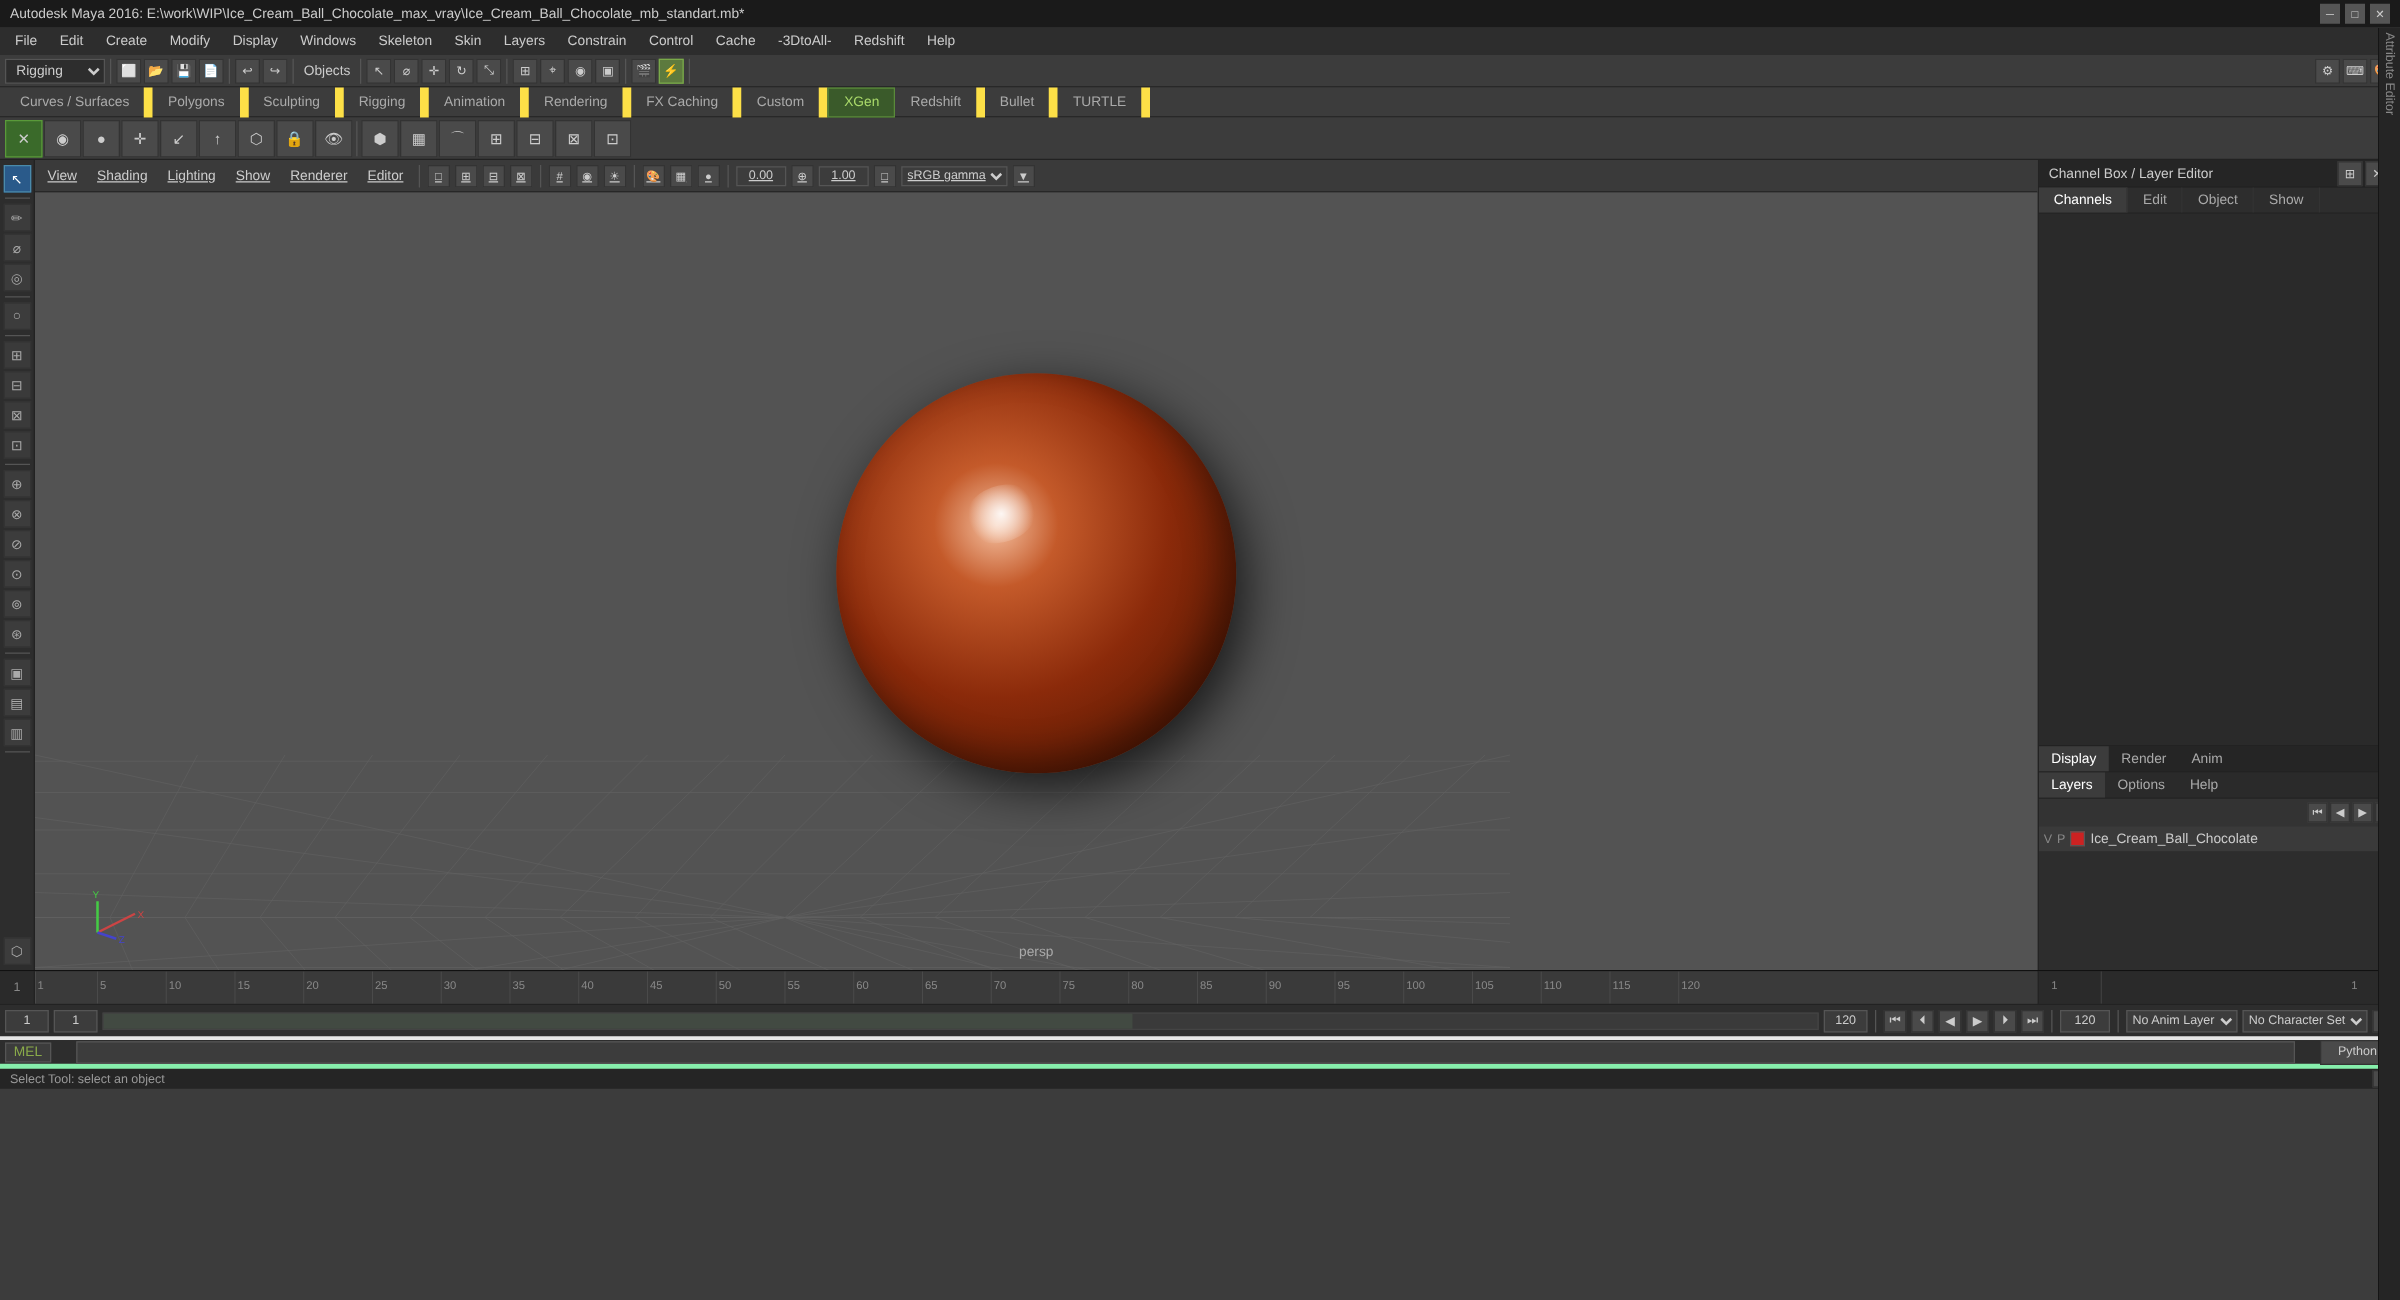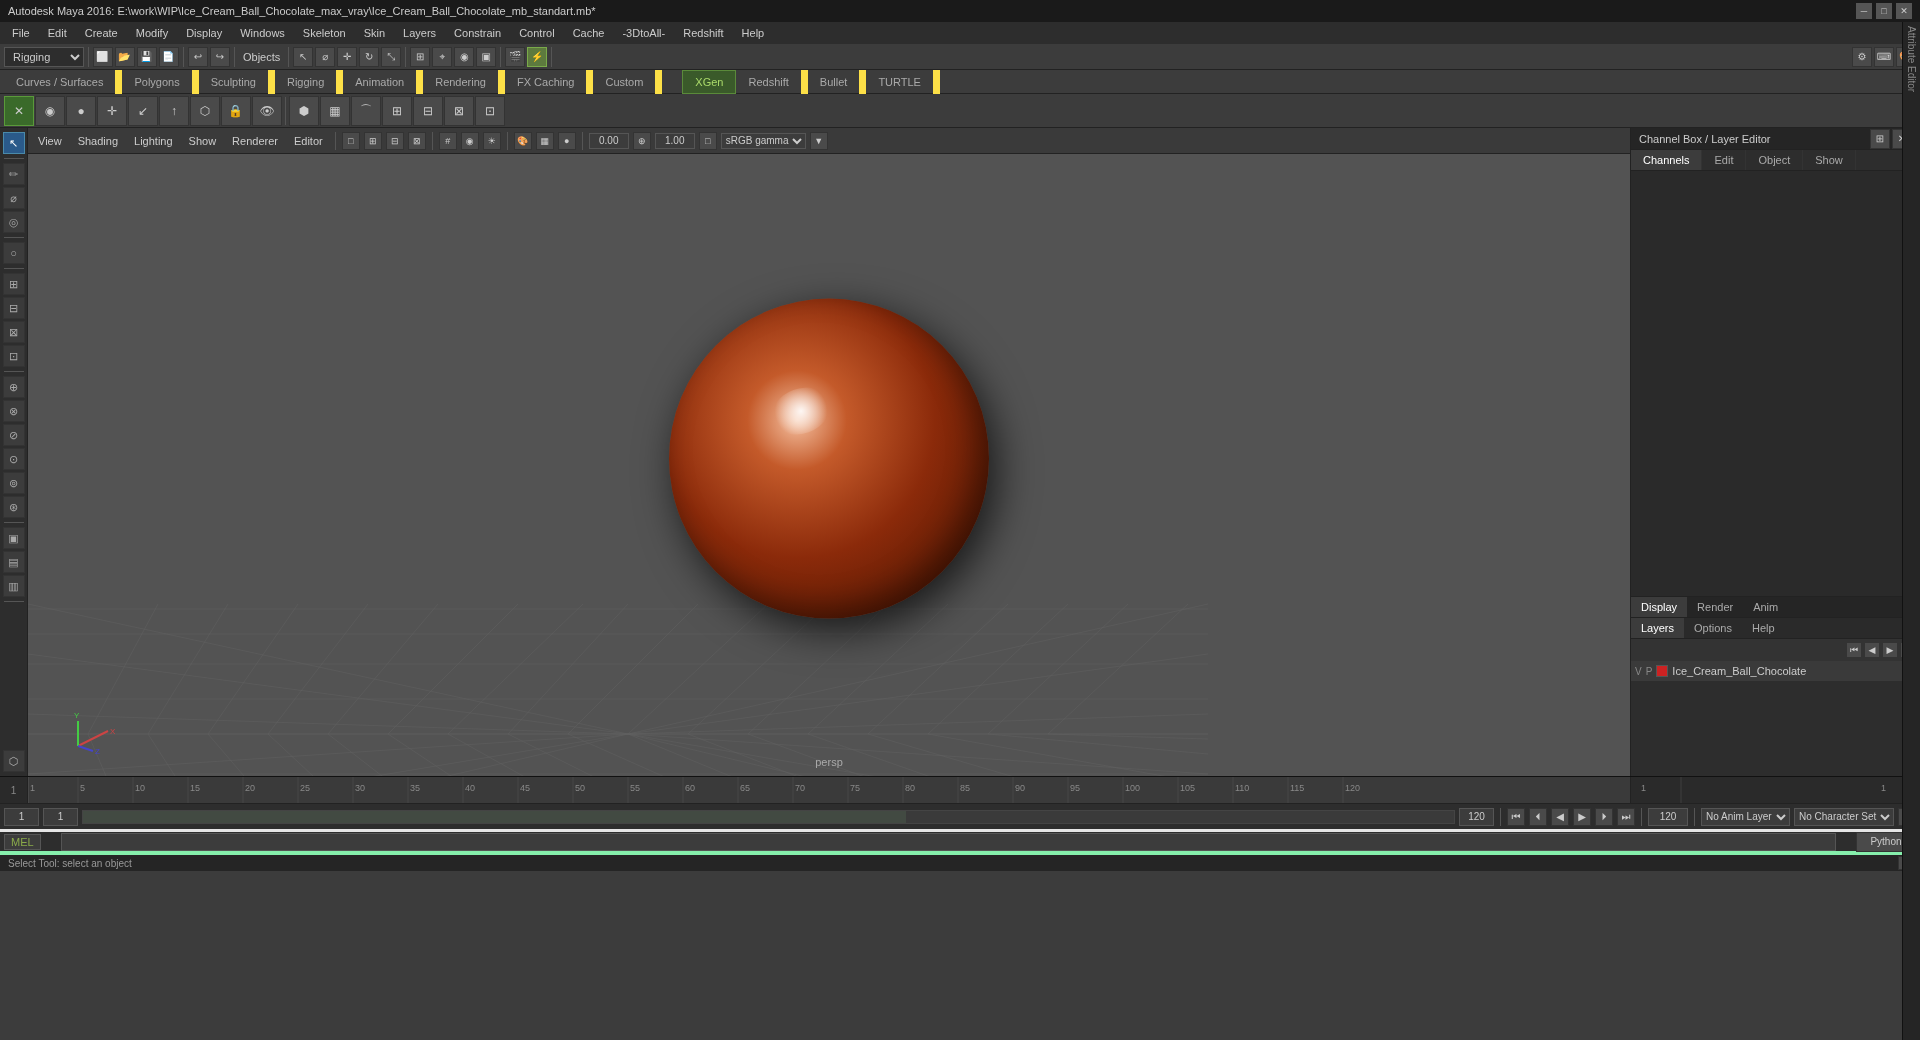--- a/index.html
+++ b/index.html
@@ -105,21 +105,20 @@
       font-size: 11px;
       border-right: 7px solid #fde047;
       height: 24px;
       display: flex;
       align-items: center;
     }
     .tab-item.highlighted {
       background: #3a5a2a;
       color: #aada6a;
       border: 1px solid #5a8a3a;
-      margin-left: 20px;
     }
 
     
     #shelf-row {
       height: 34px;
       background: #3c3c3c;
       display: flex;
       align-items: center;
       padding: 0 4px;
       gap: 1px;
@@ -170,20 +169,21 @@
     }
     .lt-btn.active { background: #2a5a8a; border-color: #4a8aaa; color: #fff; }
     .lt-sep { width: 20px; height: 1px; background: #555; margin: 2px 0; }
 
     
     #viewport {
       flex: 1;
       background: #4a4a4a;
       position: relative;
       overflow: hidden;
+      text-decoration: underline;
     }
     #viewport-toolbar {
       height: 26px;
       background: #3a3a3a;
       display: flex;
       align-items: center;
       padding: 0 4px;
       gap: 4px;
       border-bottom: 1px solid #222;
     }

